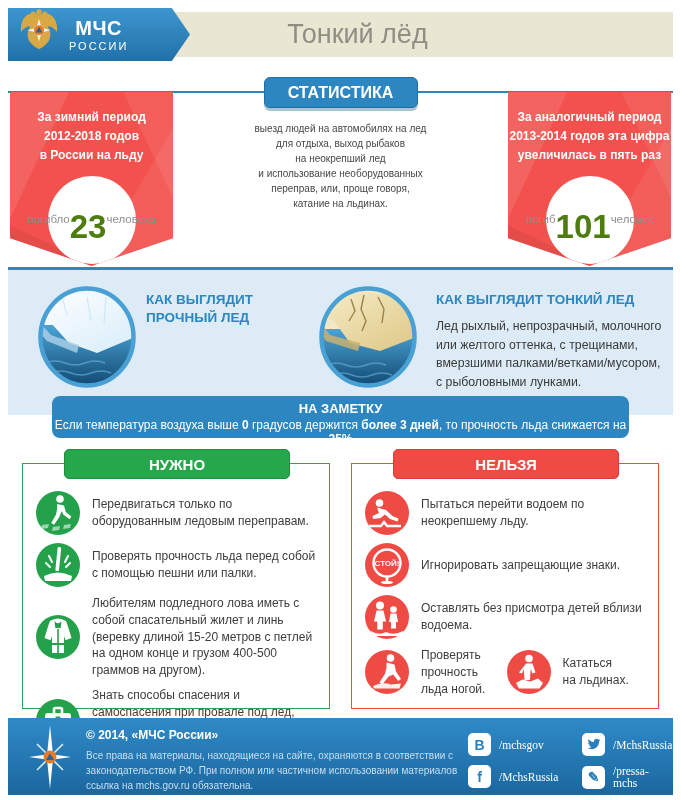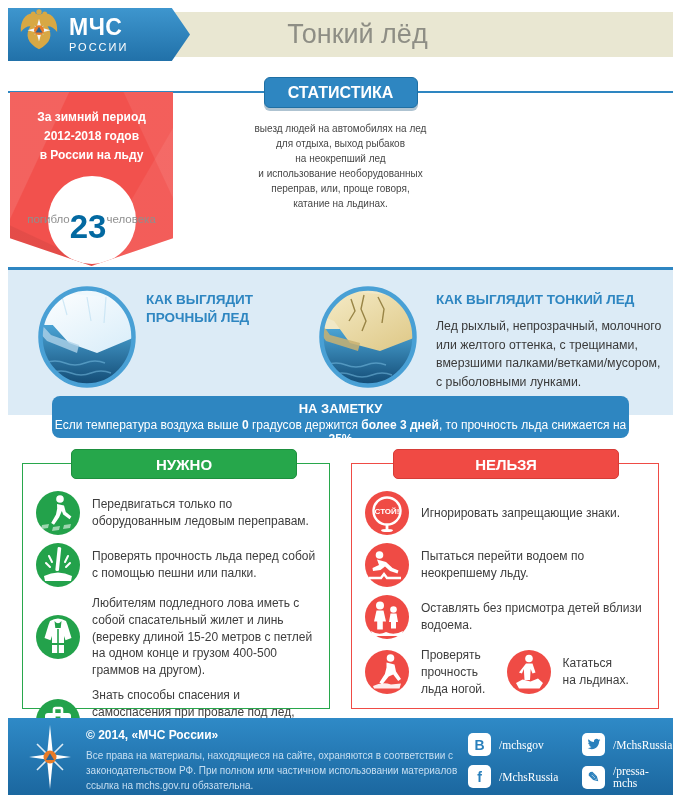--- a/index.html
+++ b/index.html
@@ -9,21 +9,21 @@
   .pre{white-space:pre-line;}
 
   
   .band-beige{left:8px;right:8px;top:12px;height:45px;background:#e9e7d2;}
   .page-title{width:100%;text-align:center;line-height:45px;font-size:27px;color:#8e8e85;padding-left:17px;}
   .band-blue{left:8px;top:8px;width:182px;height:53px;
              clip-path:polygon(0 0,90% 0,100% 50%,90% 100%,0 100%);
              background:linear-gradient(180deg,#3e96ce,#2171a9);
              display:flex;align-items:center;gap:9px;padding-left:10px;box-sizing:border-box;}
   .org-block{color:#fff;line-height:1;}
-  .org-line1{font-size:23px;font-weight:bold;letter-spacing:.5px;}
+  .org-line1{font-size:20px;font-weight:bold;letter-spacing:.5px;text-align:center;}
   .org-line2{font-size:11px;letter-spacing:2px;margin-top:3px;}
 
   
   .stat-rule{left:8px;right:8px;top:91px;height:2px;background:#2e86c1;}
   .stat-badge{top:77px;left:50%;transform:translateX(-50%);width:152px;height:29px;
               background:#2e86c1;border:1px solid #1f6fa3;border-radius:6px;
               box-shadow:0 3px 0 rgba(23,84,124,.35);
               color:#fff;font-weight:bold;font-size:16px;display:flex;align-items:center;justify-content:center;z-index:3;}
   .banner{top:92px;width:163px;height:174px;color:#fff;text-align:center;z-index:2;
           clip-path:polygon(0 0,100% 0,100% 84%,50% 100%,0 84%);
@@ -32,21 +32,21 @@
             linear-gradient(115deg,rgba(255,255,255,.10) 24%,rgba(255,255,255,0) 24.5%),
             linear-gradient(245deg,rgba(255,255,255,.08) 20%,rgba(255,255,255,0) 20.5%),
             linear-gradient(25deg,rgba(0,0,0,.06) 16%,rgba(0,0,0,0) 16.5%),
             linear-gradient(300deg,rgba(255,255,255,.07) 30%,rgba(255,255,255,0) 30.5%);}
   .banner-left{left:10px;}
   .banner-right{left:508px;}
   .banner-text{font-size:12px;font-weight:bold;line-height:1.6;padding-top:16px;}
   .banner-circle{width:88px;height:88px;border-radius:50%;background:#fff;margin:10px auto 0;
                  display:flex;flex-direction:row;align-items:center;justify-content:center;}
   .circle-label{font-size:11.5px;color:#8f8f8f;line-height:1.2;}
-  .circle-number{font-size:33px;font-weight:bold;color:#0369a1;line-height:1.05;margin-top:15px;}
+  .circle-number{font-size:33px;font-weight:bold;color:#4d7c0f;line-height:1.05;margin-top:15px;}
   .causes{left:180px;width:321px;top:112px;text-align:center;}
   .causes-heading{font-size:15px;font-weight:bold;color:#333;}
   .causes-body{margin-top:9px;font-size:10px;color:#474747;line-height:1.5;}
 
   
   .ice-divider{left:8px;right:8px;top:267px;height:3px;background:#2f86c2;}
   .ice-section{left:8px;right:8px;top:270px;height:145px;background:#dcebf6;}
   .oval{width:100px;height:104px;}
   .oval-strong{left:29px;top:15px;}
   .oval-thin{left:310px;top:15px;}
@@ -61,21 +61,21 @@
   .note-title{font-size:13px;font-weight:bold;}
   .note-line{font-size:12px;margin-top:2px;}
   .note-line b{font-weight:bold;}
 
   
   .rule-box{top:463px;width:308px;height:246px;background:#fff;box-sizing:border-box;}
   .do-box{left:22px;border:1.5px solid #28a74c;}
   .dont-box{left:351px;border:1.5px solid #ef4b45;}
   .rule-badge{top:449px;width:224px;height:28px;border-radius:5px;z-index:3;
               color:#fff;font-weight:bold;font-size:15px;display:flex;align-items:center;justify-content:center;}
-  .badge-do{left:71px;background:#26a74b;border:1px solid #1d8f3e;}
+  .badge-do{left:64px;background:#26a74b;border:1px solid #1d8f3e;}
   .badge-dont{left:393px;background:#f04a44;border:1px solid #d63c37;}
   .rule-list{padding:27px 10px 0 13px;}
   .item{display:flex;gap:12px;margin-bottom:8px;align-items:center;}
   .item-icon{width:44px;height:44px;border-radius:50%;flex:none;display:flex;align-items:center;justify-content:center;}
   .icon-green{background:#23a24b;}
   .icon-red{background:#ef4b45;}
   .item-icon svg{width:44px;height:44px;display:block;}
   .item-text{font-size:12px;color:#3d3d3d;line-height:1.4;}
   .dont-row{display:flex;}
   .dont-row .item{width:50%;box-sizing:border-box;}
@@ -140,20 +140,30 @@
 
   <div class="abs causes">
     <div class="causes-body pre">выезд людей на автомобилях на лед
 для отдыха, выход рыбаков
 на неокрепший лед
 и использование необорудованных
 переправ, или, проще говоря,
 катание на льдинах.</div>
   </div>
 
+  <div class="abs banner banner-right">
+    <div class="banner-text pre">За аналогичный период
+2013-2014 годов эта цифра
+увеличилась в пять раз</div>
+    <div class="banner-circle">
+      <span class="circle-label">погиб</span>
+      <span class="circle-number">101</span>
+      <span class="circle-label">человек</span>
+    </div>
+  </div>
 
   <div class="abs ice-divider"></div>
   <div class="abs ice-section">
 
     <div class="abs oval oval-strong">
       <svg width="100" height="104" viewBox="0 0 100 104">
         <defs>
           <clipPath id="clipS">
               <ellipse cx="50" cy="52" rx="46.5" ry="48.5"></ellipse>
             </clipPath>
@@ -291,38 +301,38 @@
     </div>
   </div>
 
   <div class="abs rule-badge badge-dont">НЕЛЬЗЯ</div>
   <div class="abs rule-box dont-box">
     <div class="rule-list">
 
       <div class="item">
         <span class="item-icon icon-red">
           <svg viewBox="0 0 44 44">
+            <circle cx="14.5" cy="12" r="3.8" fill="#fff"></circle>
+            <path fill="#fff" d="M12 16.5l9 2.5 6.5 6 6 2.5-1 3-7.5-2.5-5-4.5-4.5 3.5-7.5 1-.5-3 6.5-3z"></path>
+            <path d="M4 35h12l3-4 3 4h14" fill="none" stroke="#fff" stroke-width="2.4"></path>
+          </svg>
+        </span>
+        <span class="item-text">Пытаться перейти водоем по неокрепшему льду.</span>
+      </div>
+
+      <div class="item">
+        <span class="item-icon icon-red">
+          <svg viewBox="0 0 44 44">
             <circle cx="22" cy="20" r="13.5" fill="none" stroke="#fff" stroke-width="2.4"></circle>
             <text x="22" y="23.4" text-anchor="middle" font-size="8" font-weight="bold" fill="#fff" font-family="Liberation Sans, sans-serif">СТОЙ!</text>
             <rect x="20.6" y="33.5" width="2.8" height="5" fill="#fff"></rect>
             <ellipse cx="22" cy="39.5" rx="6" ry="1.6" fill="#fff"></ellipse>
           </svg>
         </span>
         <span class="item-text">Игнорировать запрещающие знаки.</span>
-      </div>
-
-      <div class="item">
-        <span class="item-icon icon-red">
-          <svg viewBox="0 0 44 44">
-            <circle cx="14.5" cy="12" r="3.8" fill="#fff"></circle>
-            <path fill="#fff" d="M12 16.5l9 2.5 6.5 6 6 2.5-1 3-7.5-2.5-5-4.5-4.5 3.5-7.5 1-.5-3 6.5-3z"></path>
-            <path d="M4 35h12l3-4 3 4h14" fill="none" stroke="#fff" stroke-width="2.4"></path>
-          </svg>
-        </span>
-        <span class="item-text">Пытаться перейти водоем по неокрепшему льду.</span>
       </div>
 
       <div class="item">
         <span class="item-icon icon-red">
           <svg viewBox="0 0 44 44">
             <circle cx="15" cy="10.5" r="4" fill="#fff"></circle>
             <circle cx="28.5" cy="14.5" r="3.3" fill="#fff"></circle>
             <path fill="#fff" d="M11.5 15.5h7l2.5 11h-3.2v8h-5.6v-8H9z"></path>
             <path fill="#fff" d="M25.5 18.5h6l1.5 8.5h-2v6.5h-5v-6.5h-2z"></path>
             <path fill="#fff" d="M6 36q8 5 15 1 8 4 17-1l-1.5 5H7.5z"></path>

